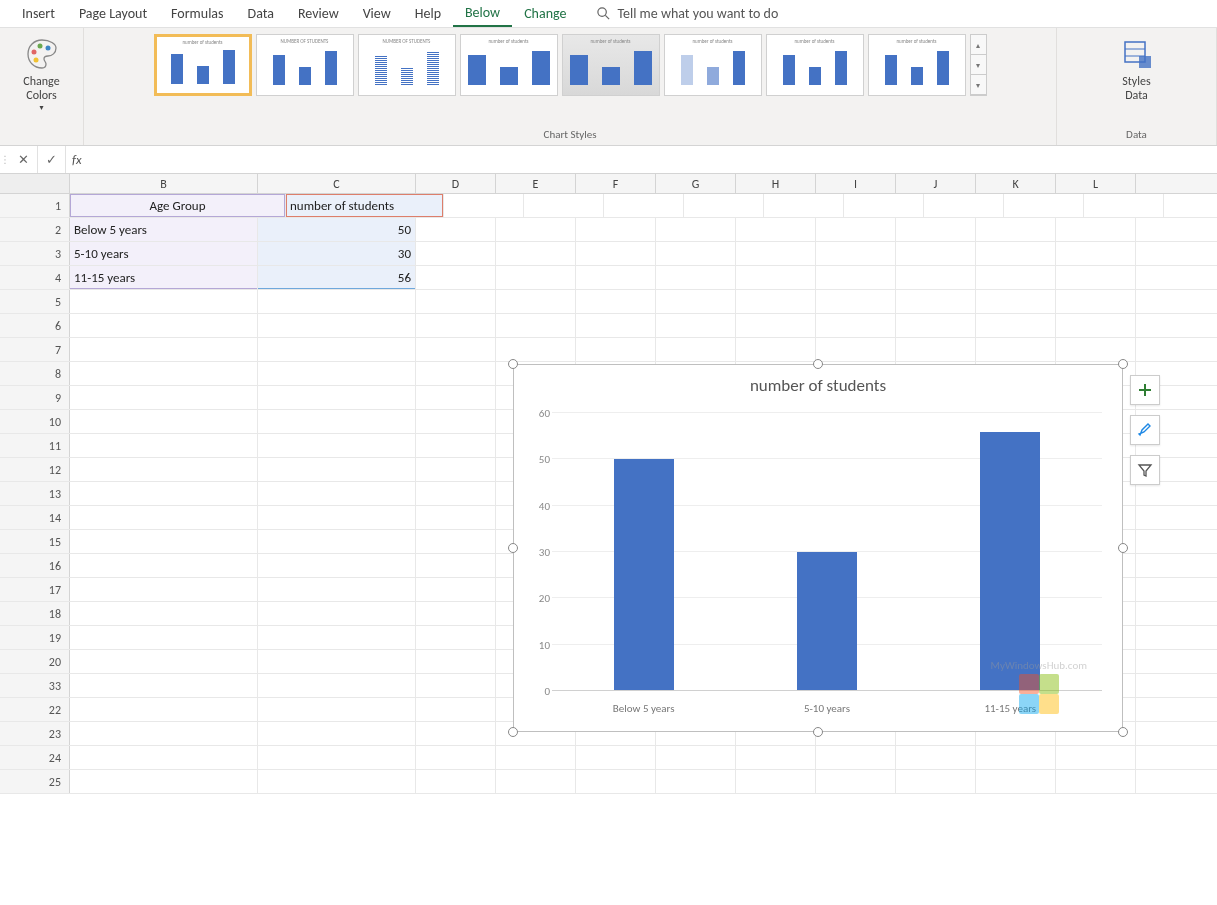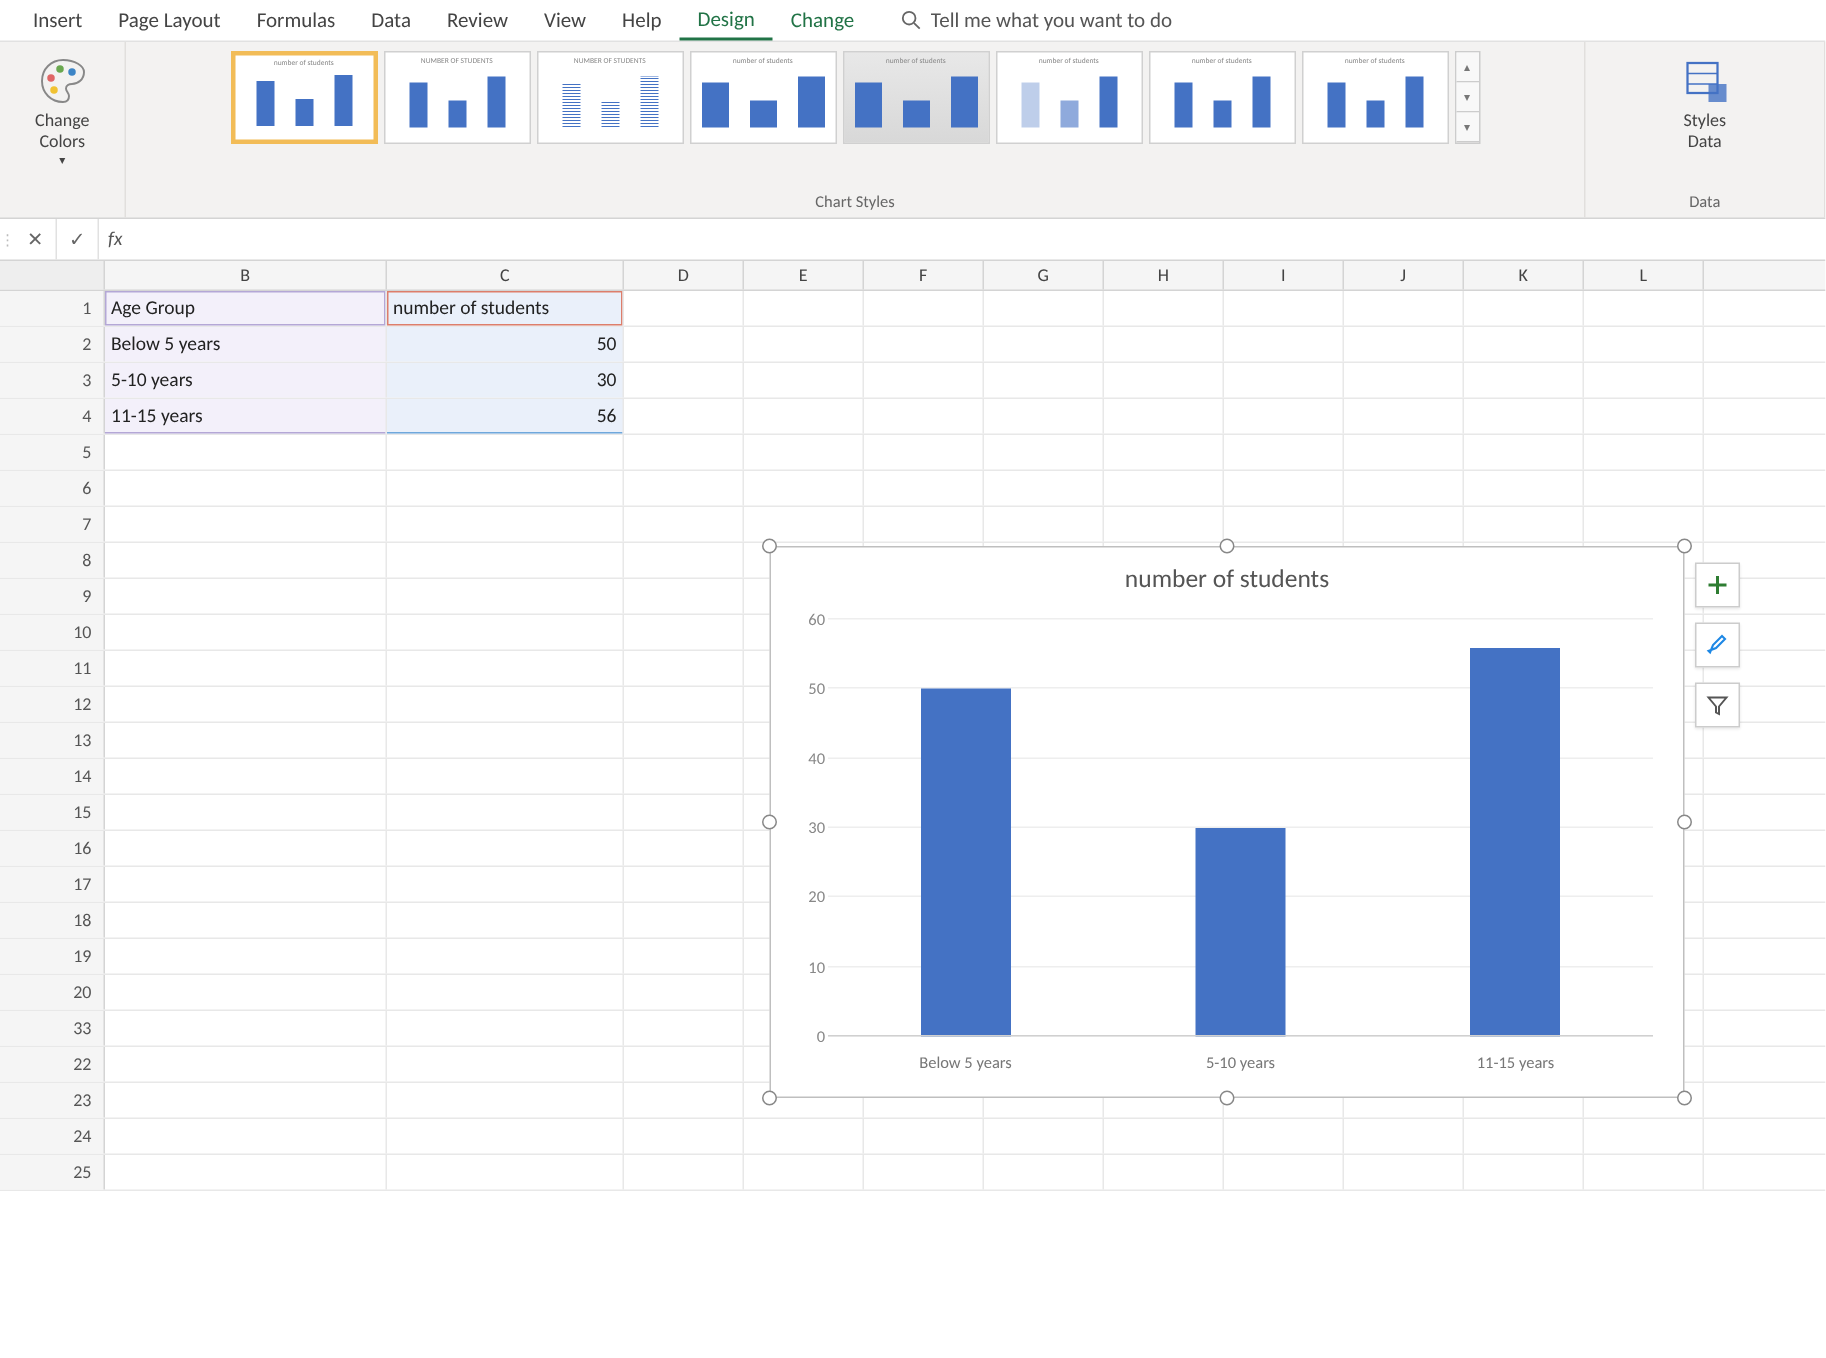--- a/index.html
+++ b/index.html
@@ -78,21 +78,21 @@
 <body>
 
 <div class="ribbon-tabs">
   <div class="tab">Insert</div>
   <div class="tab">Page Layout</div>
   <div class="tab">Formulas</div>
   <div class="tab">Data</div>
   <div class="tab">Review</div>
   <div class="tab">View</div>
   <div class="tab">Help</div>
-  <div class="tab active">Design</div>
+  <div class="tab active">Below</div>
   <div class="tab" style="color:#217346;">Change</div>
   <div class="tellme">
     <svg viewBox="0 0 16 16">
         <circle cx="6.5" cy="6.5" r="4.5" fill="none" stroke="#666" stroke-width="1.3"></circle>
         <line x1="10" y1="10" x2="14" y2="14" stroke="#666" stroke-width="1.3"></line>
       </svg>
     <span>Tell me what you want to do</span>
   </div>
 </div>
 
@@ -224,21 +224,21 @@
     <div class="col-h col-std">H</div>
     <div class="col-h col-std">I</div>
     <div class="col-h col-std">J</div>
     <div class="col-h col-std">K</div>
     <div class="col-h col-std">L</div>
   </div>
 
   <div id="rows-container">
       <div class="row">
         <div class="row-h">1</div>
-        <div class="cell col-B sel-b" style="width: 188px; box-shadow: rgb(180, 167, 214) 0px 0px 0px 1px inset;">Age Group</div>
+        <div class="cell col-B sel-b" style="width: 216px; box-shadow: rgb(180, 167, 214) 0px 0px 0px 1px inset; text-align: center;">Age Group</div>
         <div class="cell col-C sel-c" style="width: 158px; box-shadow: rgb(221, 126, 107) 0px 0px 0px 1px inset;">number of students</div>
         <div class="cell col-std" style="width: 80px;"></div>
         <div class="cell col-std" style="width: 80px;"></div>
         <div class="cell col-std" style="width: 80px;"></div>
         <div class="cell col-std" style="width: 80px;"></div>
         <div class="cell col-std" style="width: 80px;"></div>
         <div class="cell col-std" style="width: 80px;"></div>
         <div class="cell col-std" style="width: 80px;"></div>
         <div class="cell col-std" style="width: 80px;"></div>
         <div class="cell col-std" style="width: 80px;"></div>
@@ -643,13 +643,22 @@
           </svg>
         </div>
       <div class="side-btn">
           <svg viewBox="0 0 16 16">
             <path d="M2 3 h12 l-5 6 v5 l-2-1 v-4 z" fill="none" stroke="#555" stroke-width="1.3"></path>
           </svg>
         </div>
     </div>
   </div>
 
+  <div class="watermark">
+    <span>MyWindowsHub.com</span>
+    <div class="sq">
+        <div style="background:#f25022;"></div>
+        <div style="background:#7fba00;"></div>
+        <div style="background:#00a4ef;"></div>
+        <div style="background:#ffb900;"></div>
+      </div>
+  </div>
 </div>
 
 </body></html>

